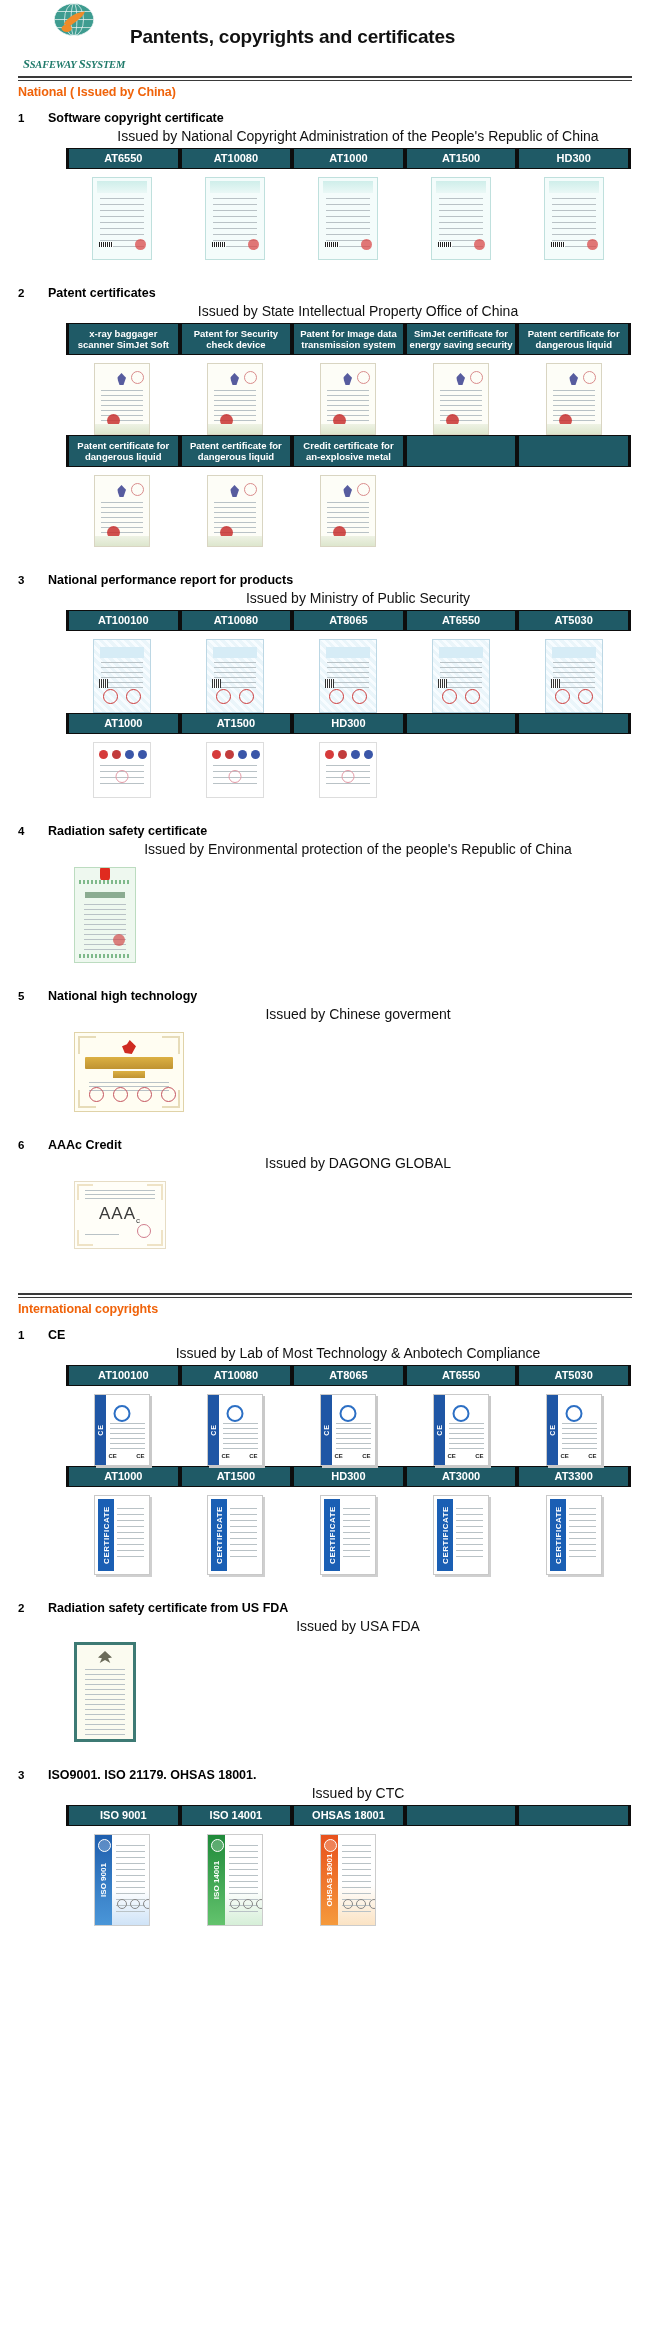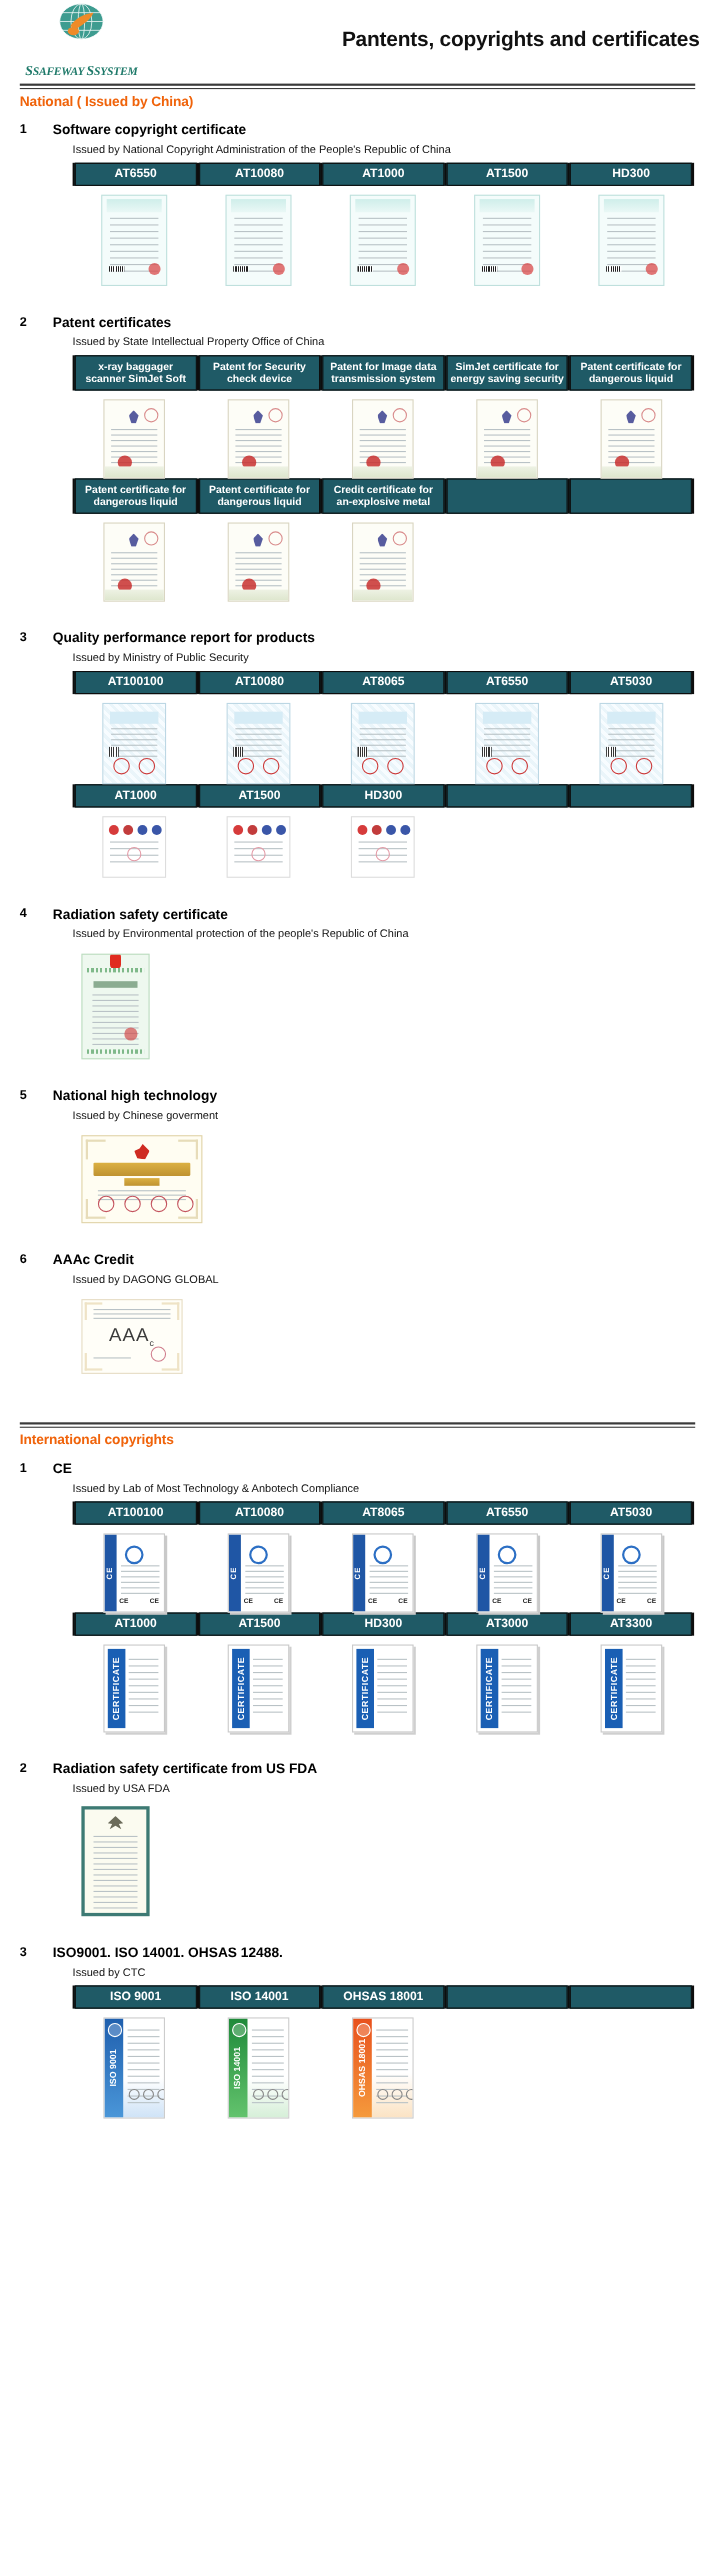--- a/index.html
+++ b/index.html
@@ -37,21 +37,21 @@
     font-style:italic;
     font-size:10.5px;
     color:#1f7a6a;
     letter-spacing:-0.2px;
     margin-top:17px;
     white-space:nowrap;
   }
   .logo-text .cap{font-size:12.5px;}
   .doc-title{
     flex:1;
-    text-align:right;
+    text-align:left;
     font-size:19px;
     font-weight:bold;
     color:#111;
     letter-spacing:-0.2px;
     padding-right:14px;
   }
 
   
   .sec-rule{
     margin:6px 18px 0 18px;
@@ -80,24 +80,25 @@
     font-weight:bold;
     line-height:15px;
     flex:none;
   }
   .item-name{
     font-size:12.5px;
     font-weight:bold;
     line-height:15px;
   }
   .item-issuer{
-    font-size:10px;
+    font-size:14px;
     margin:4px 0 5px 48px;
     line-height:13px;
     color:#111;
+    text-align:center;
   }
 
   
   .tbl{
     margin-left:48px;
     width:565px;
     border-collapse:separate;
     border-spacing:2px 0;
     table-layout:fixed;
     background:#0d0d0d;
@@ -633,21 +634,21 @@
               </div>
             </div>
             <div class="thumb-cell"></div>
             <div class="thumb-cell"></div>
           </div>
           <div class="spacer-md"></div>
         </div>
         <div class="item">
           <div class="item-head">
             <div class="item-num">3</div>
-            <div class="item-name">Quality performance report for products</div>
+            <div class="item-name">National performance report for products</div>
           </div>
           <div class="item-issuer">Issued by Ministry of Public Security</div>
           <table class="tbl">
             <tbody>
               <tr>
                 <td class="tall big">AT100100</td>
                 <td class="tall big">AT10080</td>
                 <td class="tall big">AT8065</td>
                 <td class="tall big">AT6550</td>
                 <td class="tall big">AT5030</td>
@@ -1141,21 +1142,21 @@
                   <div class="ln" style="top:89px;left:8px;right:8px;"></div>
                 </div>
               </div>
             </div>
           </div>
           <div class="spacer-md"></div>
         </div>
         <div class="item">
           <div class="item-head">
             <div class="item-num">3</div>
-            <div class="item-name">ISO9001. ISO 14001. OHSAS 12488.</div>
+            <div class="item-name">ISO9001. ISO 21179. OHSAS 18001.</div>
           </div>
           <div class="item-issuer">Issued by CTC</div>
           <table class="tbl">
             <tbody>
               <tr>
                 <td class="tall big">ISO 9001</td>
                 <td class="tall big">ISO 14001</td>
                 <td class="tall big">OHSAS 18001</td>
                 <td class="empty"></td>
                 <td class="empty"></td>

